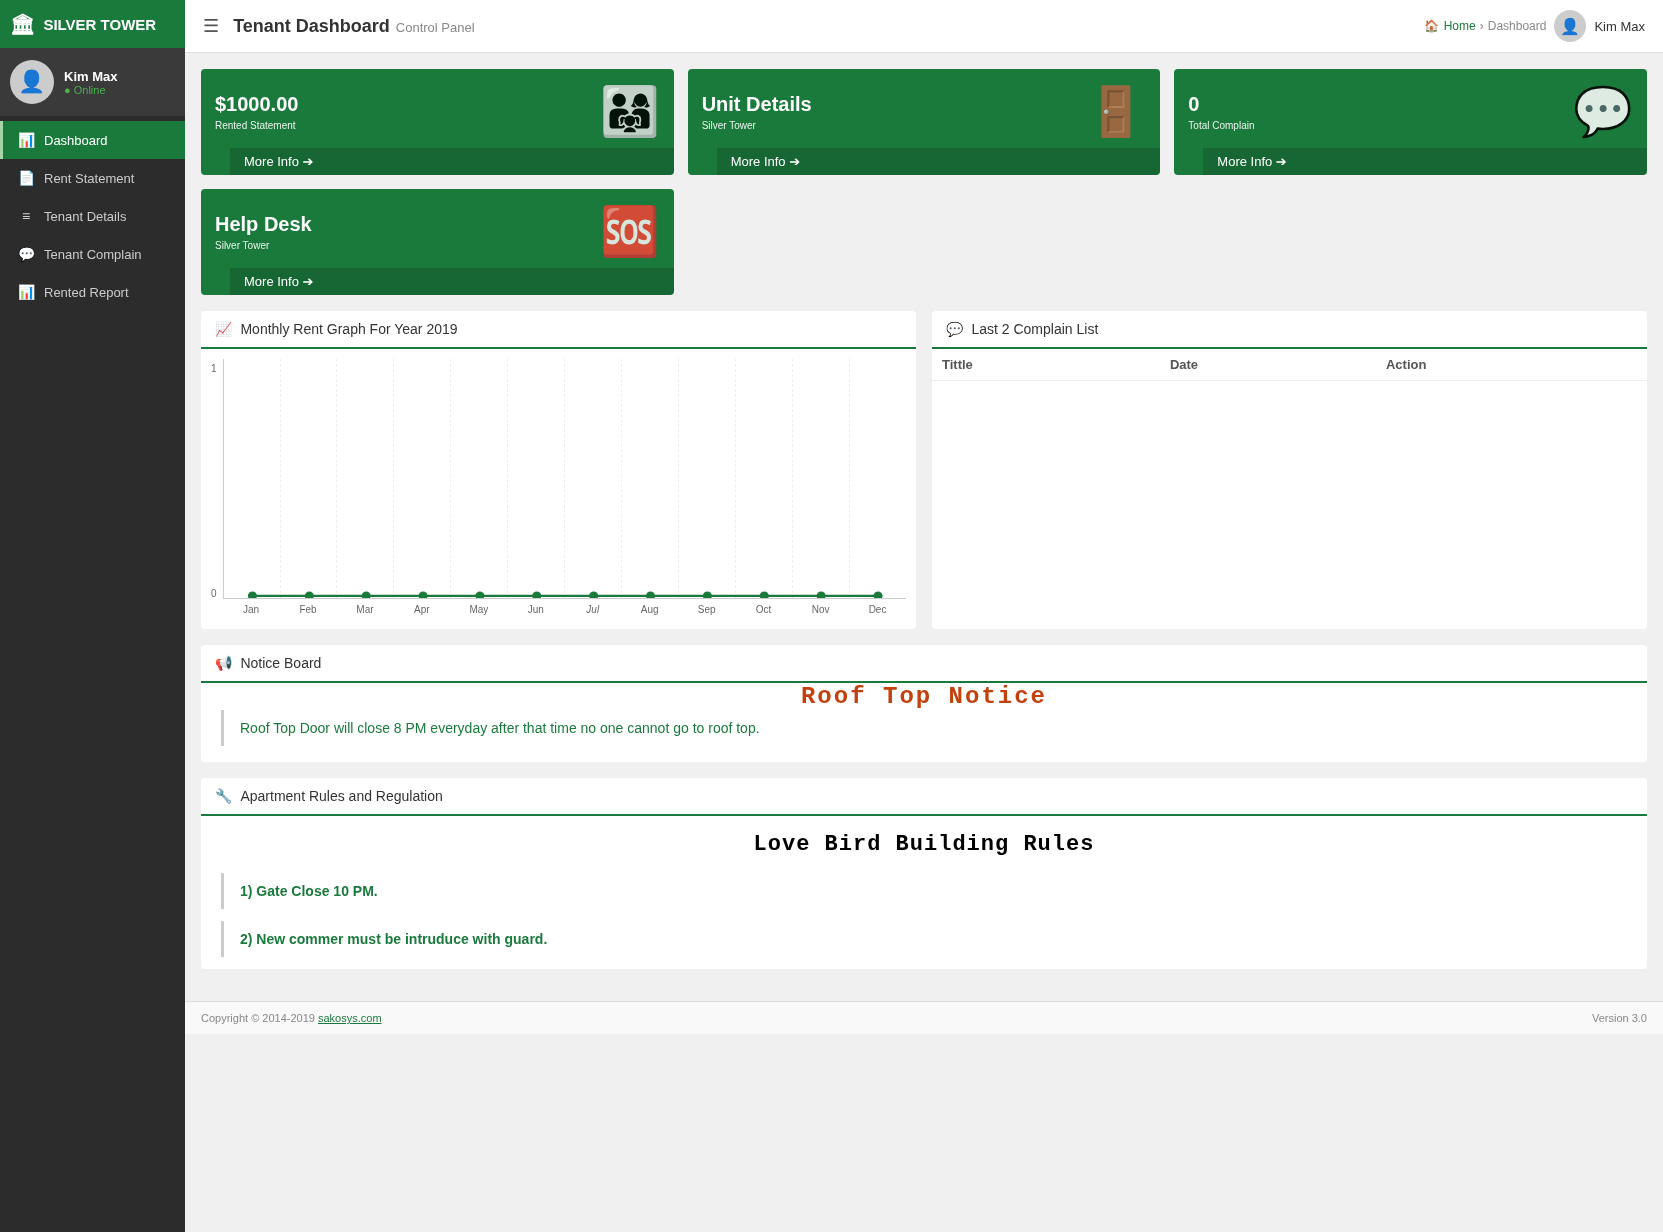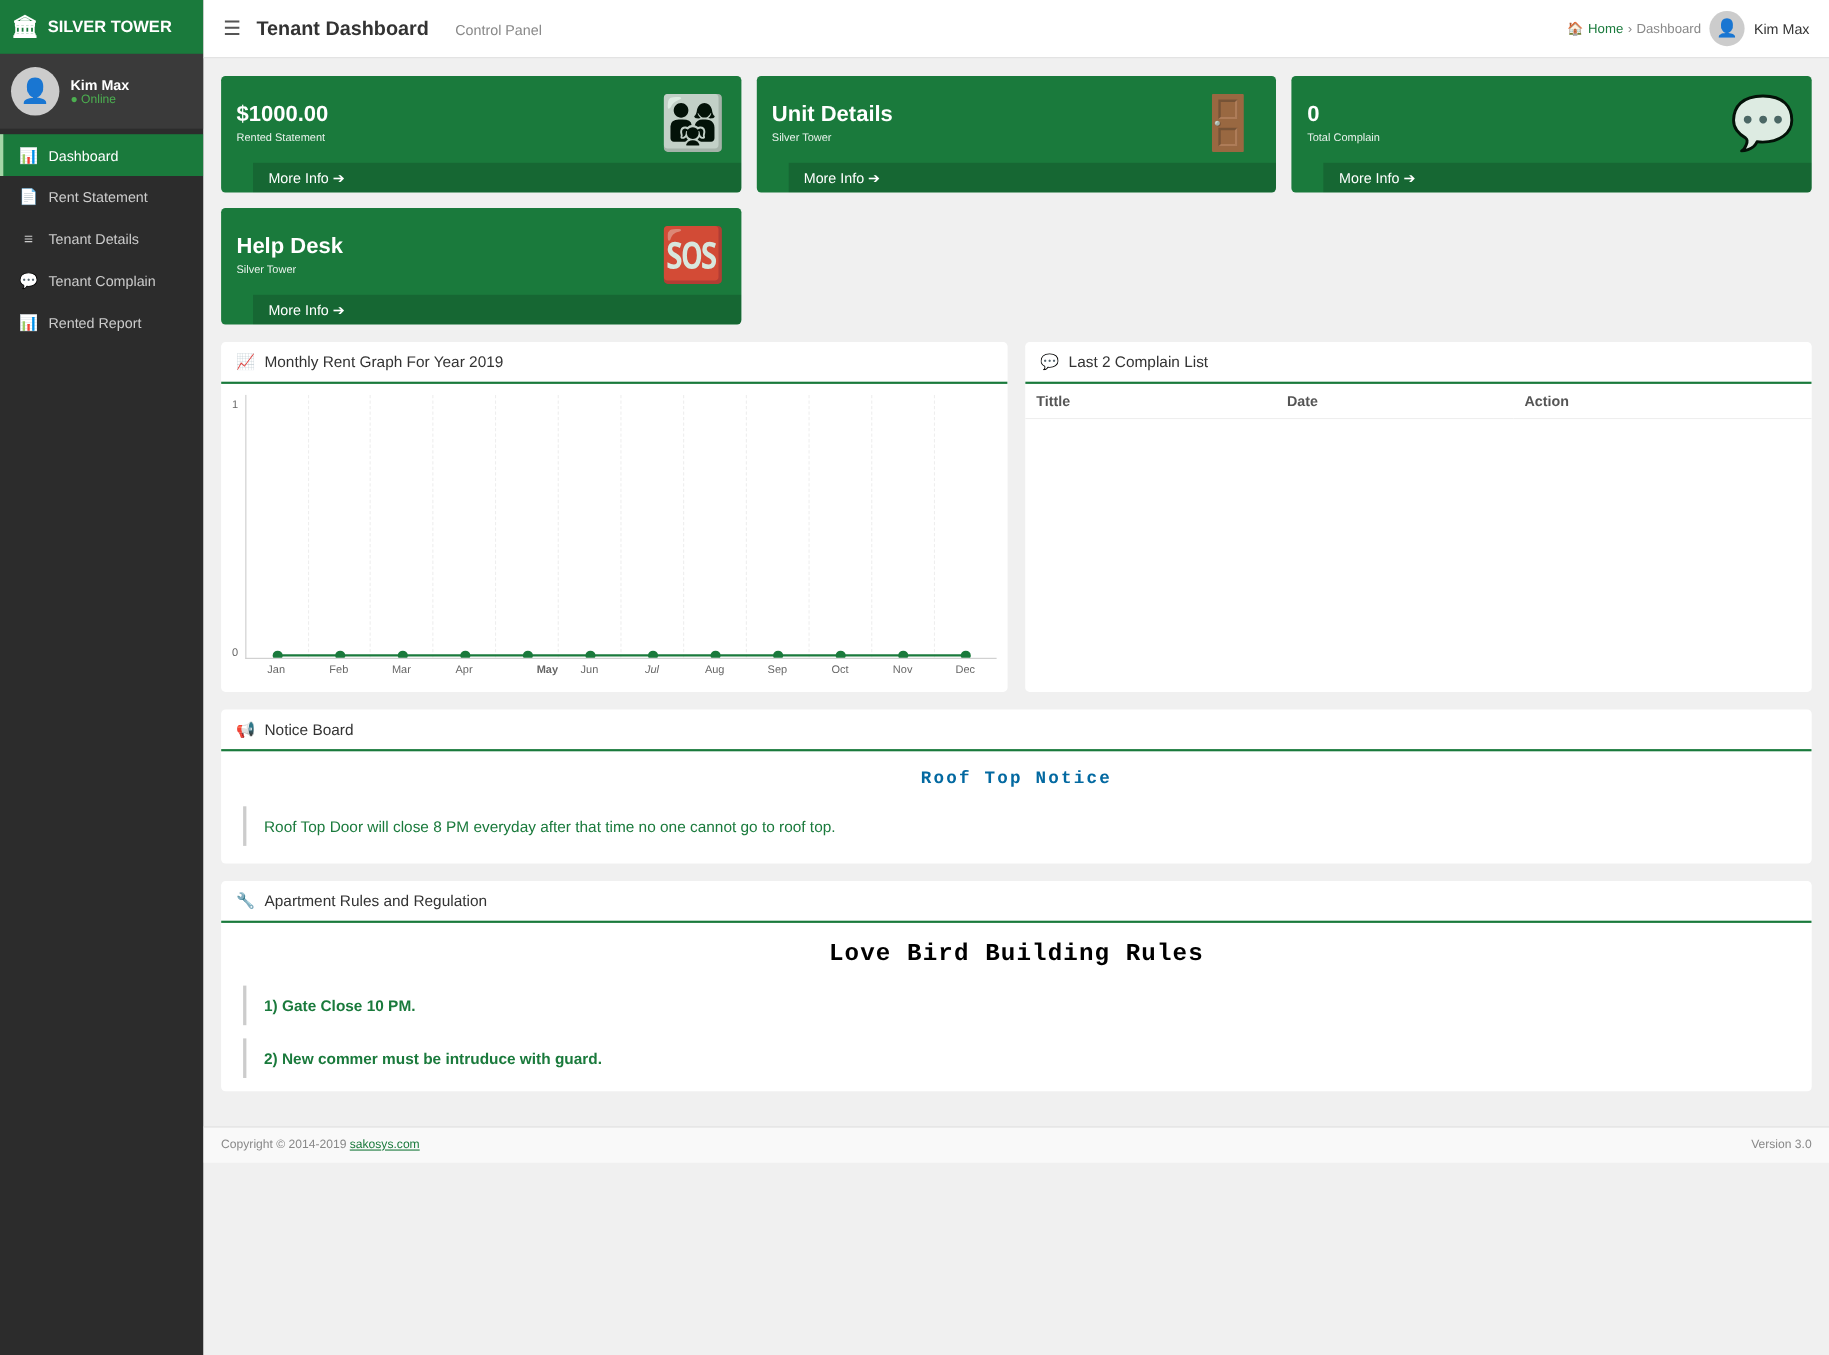--- a/index.html
+++ b/index.html
@@ -73,21 +73,21 @@
     #topbar {
       background: white;
       padding: 10px 18px;
       display: flex;
       align-items: center;
       justify-content: space-between;
       border-bottom: 1px solid #ddd;
       position: sticky; top: 0; z-index: 10;
     }
     #topbar .menu-icon { font-size: 18px; color: #555; cursor: pointer; }
-    #topbar .page-title-area { display: flex; align-items: baseline; gap: 24px; }
+    #topbar .page-title-area { display: flex; align-items: baseline; gap: 6px; }
     #topbar .page-title { font-size: 18px; font-weight: bold; color: #333; }
     #topbar .page-subtitle { font-size: 13px; color: #888; }
     #topbar .breadcrumb { font-size: 12px; color: #888; display: flex; align-items: center; gap: 4px; }
     #topbar .breadcrumb a { color: #1a7a3c; text-decoration: none; }
     #topbar-right { display: flex; align-items: center; gap: 8px; }
     #topbar-right .user-avatar {
       width: 32px; height: 32px; border-radius: 50%;
       background: #ccc; display: flex; align-items: center; justify-content: center;
       font-size: 16px; overflow: hidden;
     }
@@ -150,24 +150,23 @@
     .chart-container { padding: 10px; }
 
     
     .complain-table { width: 100%; border-collapse: collapse; font-size: 13px; }
     .complain-table th { padding: 8px 10px; text-align: left; font-weight: 600; color: #555; border-bottom: 1px solid #eee; }
 
     
     .notice-panel { background: white; border-radius: 4px; margin-bottom: 16px; overflow: hidden; }
     .notice-title {
       text-align: center;
-      font-size: 16px;
+      font-size: 24px;
       font-weight: bold;
-      color: #0369a1;
-      padding: 16px;
+      color: #c2410c;
       font-family: 'Courier New', monospace;
       letter-spacing: 2px;
     }
     .notice-content {
       border-left: 3px solid #ccc;
       margin: 0 20px 16px;
       padding: 10px 16px;
       font-size: 14px;
       color: #1a7a3c;
       font-weight: normal;
@@ -365,21 +364,21 @@
                   <circle cx="525" cy="218" r="4" fill="#1a7a3c"></circle>
                   <circle cx="575" cy="218" r="4" fill="#1a7a3c"></circle>
                 </svg>
               </div>
 
               <div style="display:flex;font-size:10px;color:#666;height:20px;align-items:center;">
                 <span style="flex:1;text-align:center;">Jan</span>
                 <span style="flex:1;text-align:center;">Feb</span>
                 <span style="flex:1;text-align:center;">Mar</span>
                 <span style="flex:1;text-align:center;">Apr</span>
-                <span style="flex:1;text-align:right;font-weight:bold;">May</span>
+                <span style="flex:1;text-align:center;">May</span>
                 <span style="flex:1;text-align:center;">Jun</span>
                 <span style="flex:1;text-align:center;font-style:italic;">Jul</span>
                 <span style="flex:1;text-align:center;">Aug</span>
                 <span style="flex:1;text-align:center;">Sep</span>
                 <span style="flex:1;text-align:center;">Oct</span>
                 <span style="flex:1;text-align:center;">Nov</span>
                 <span style="flex:1;text-align:center;">Dec</span>
               </div>
             </div>
           </div>

